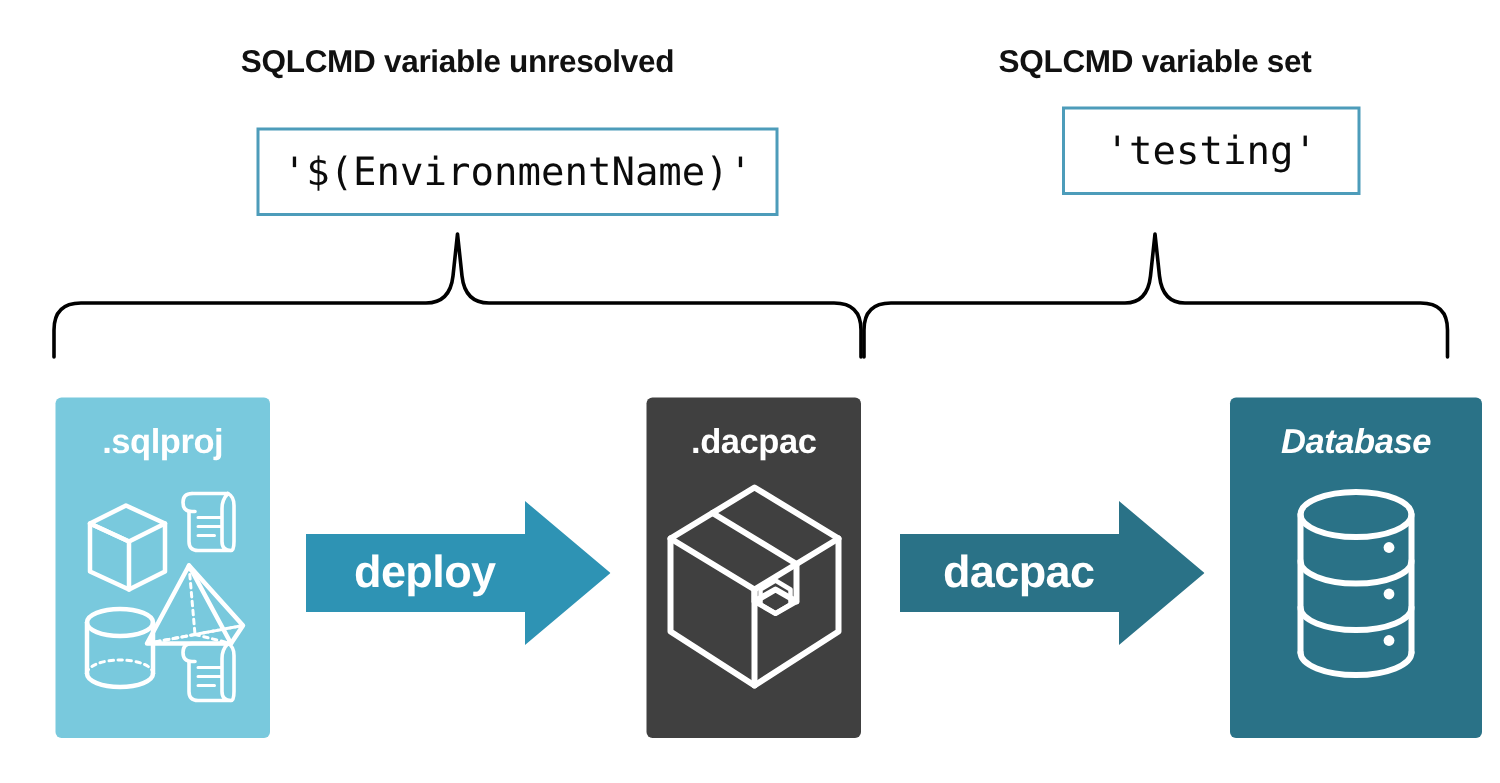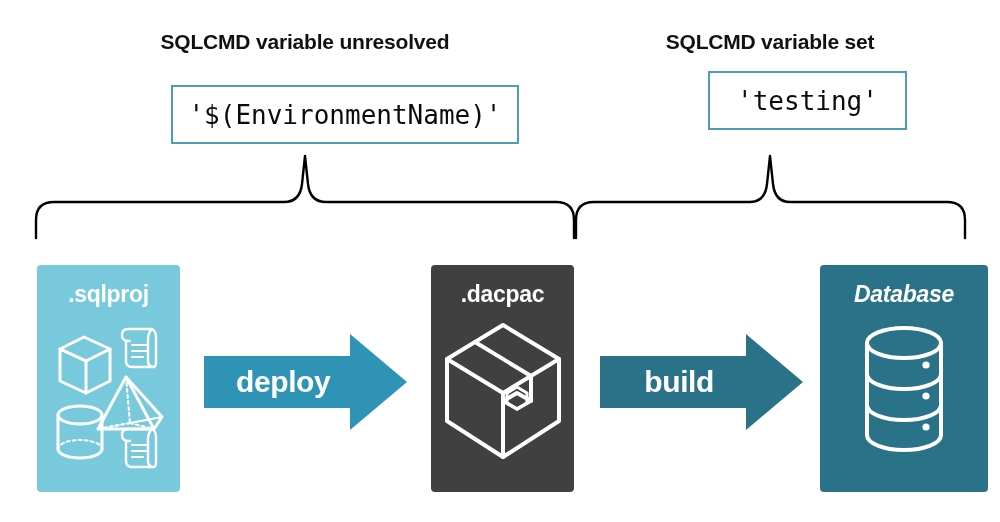--- a/index.html
+++ b/index.html
@@ -213,21 +213,21 @@
           <path d="M66 86 L76 92 L86 86 L86 76 L76 70 L66 76 Z" stroke-width="3"></path>
         </g>
       </svg>
     </div>
   </div>
 
   <div class="arrow deploy">
     <svg width="203" height="96" viewBox="0 0 203 96">
       <path d="M0 22 L146 22 L146 0 L203 48 L146 96 L146 74 L0 74 Z" fill="#2a7287"></path>
     </svg>
-    <div class="arrow-label">build</div>
+    <div class="arrow-label">dacpac</div>
   </div>
 
   <div class="card database">
     <div class="card-title">Database</div>
     <div class="card-art">
       <svg width="110" height="150" viewBox="0 0 110 150" fill="none">
         <g stroke="#ffffff" stroke-width="4" fill="none" stroke-linejoin="round" stroke-linecap="round">
           <ellipse cx="55" cy="26" rx="37" ry="15"></ellipse>
           <path d="M18 26 L18 118"></path>
           <path d="M92 26 L92 118"></path>

